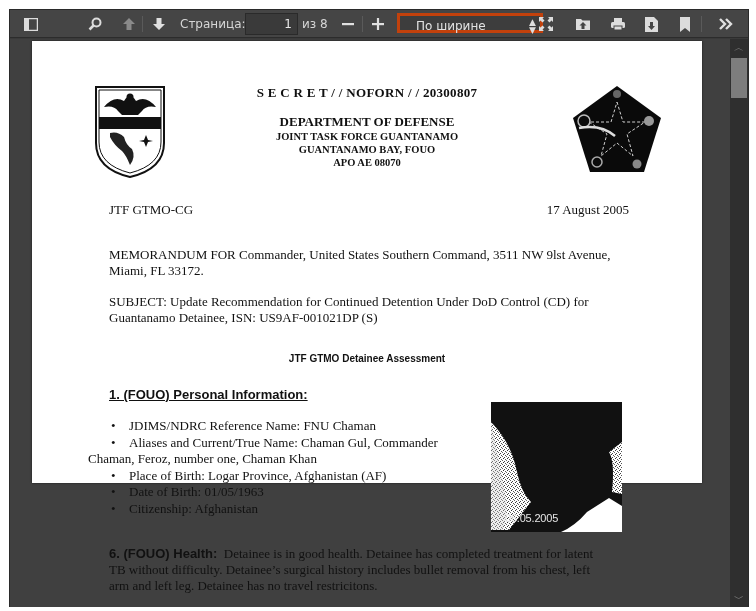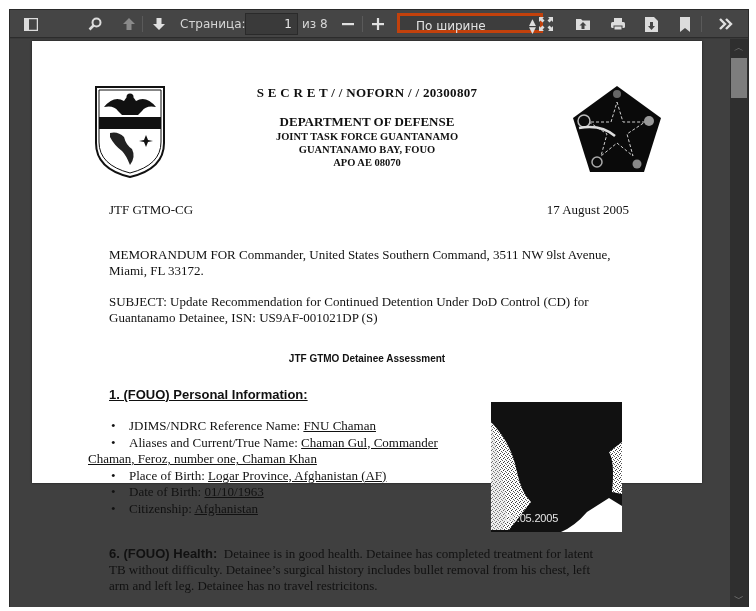--- a/index.html
+++ b/index.html
@@ -34,21 +34,21 @@
   .hdr-dept { position: absolute; left: 0; width: 670px; top: 73px; font-size: 13px; font-weight: bold; text-align: center; }
   .hdr-line { position: absolute; left: 0; width: 670px; font-size: 10.5px; font-weight: bold; text-align: center; }
   .seal-left { position: absolute; left: 62px; top: 44px; width: 72px; height: 94px; }
   .seal-right { position: absolute; left: 539px; top: 43px; width: 92px; height: 92px; }
   .txt { position: absolute; font-size: 13px; line-height: 16px; white-space: nowrap; }
   .title { position: absolute; left: 0; width: 670px; top: 312px; font-family: "Liberation Sans", sans-serif; font-size: 10px; font-weight: bold; text-align: center; }
   .sec { position: absolute; font-family: "Liberation Sans", sans-serif; font-size: 13px; font-weight: bold; text-decoration: underline; }
   .bullets { position: absolute; left: 77px; top: 377px; width: 370px; font-size: 13px; line-height: 16.5px; }
   .bullet-row { white-space: nowrap; }
   .bullet-row .dot { display: inline-block; width: 20px; padding-left: 2px; }
-  .u { text-decoration: underline; }
+  .u { }
   .photo { position: absolute; left: 459px; top: 361px; width: 131px; height: 130px; background: #14532d; overflow: hidden; }
   .photo-date { position: absolute; left: 14px; bottom: 8px; color: #e6e6e6; font-family: "Liberation Sans", sans-serif; font-size: 11px; letter-spacing: -0.2px; }
   .para { position: absolute; left: 77px; width: 540px; font-size: 13px; line-height: 16px; }
 </style>
 </head>
 <body>
 
 <div class="frame">
 
   <div class="toolbar">
@@ -177,21 +177,21 @@
 
         <div class="title">JTF GTMO Detainee Assessment</div>
 
         <div class="sec" style="left:77px;top:346px;">1.  (FOUO) Personal Information:</div>
 
         <div class="bullets">
           <div class="bullet-row"><span class="dot">•</span><span>JDIMS/NDRC Reference Name:  </span><span class="u">FNU Chaman</span></div>
           <div class="bullet-row"><span class="dot">•</span><span>Aliases and Current/True Name:  </span><span class="u">Chaman Gul, Commander</span></div>
           <div class="bullet-row" style="margin-left:-21px;"><span class="u">Chaman, Feroz, number one, Chaman Khan</span></div>
           <div class="bullet-row"><span class="dot">•</span><span>Place of Birth:  </span><span class="u">Logar Province, Afghanistan (AF)</span></div>
-          <div class="bullet-row"><span class="dot">•</span><span>Date of Birth:  </span><span class="u">01/10/1963</span></div>
+          <div class="bullet-row"><span class="dot">•</span><span>Date of Birth:  </span><span class="u">01/05/1963</span></div>
           <div class="bullet-row"><span class="dot">•</span><span>Citizenship:  </span><span class="u">Afghanistan</span></div>
         </div>
 
         <div class="photo">
           <svg width="131" height="130" viewBox="0 0 131 130">
             <defs>
               <pattern id="noise" width="4" height="4" patternUnits="userSpaceOnUse">
                 <rect width="4" height="4" fill="#ffffff"></rect>
                 <rect x="0" y="0" width="1" height="1" fill="#333"></rect>
                 <rect x="2" y="1" width="1" height="1" fill="#555"></rect>

